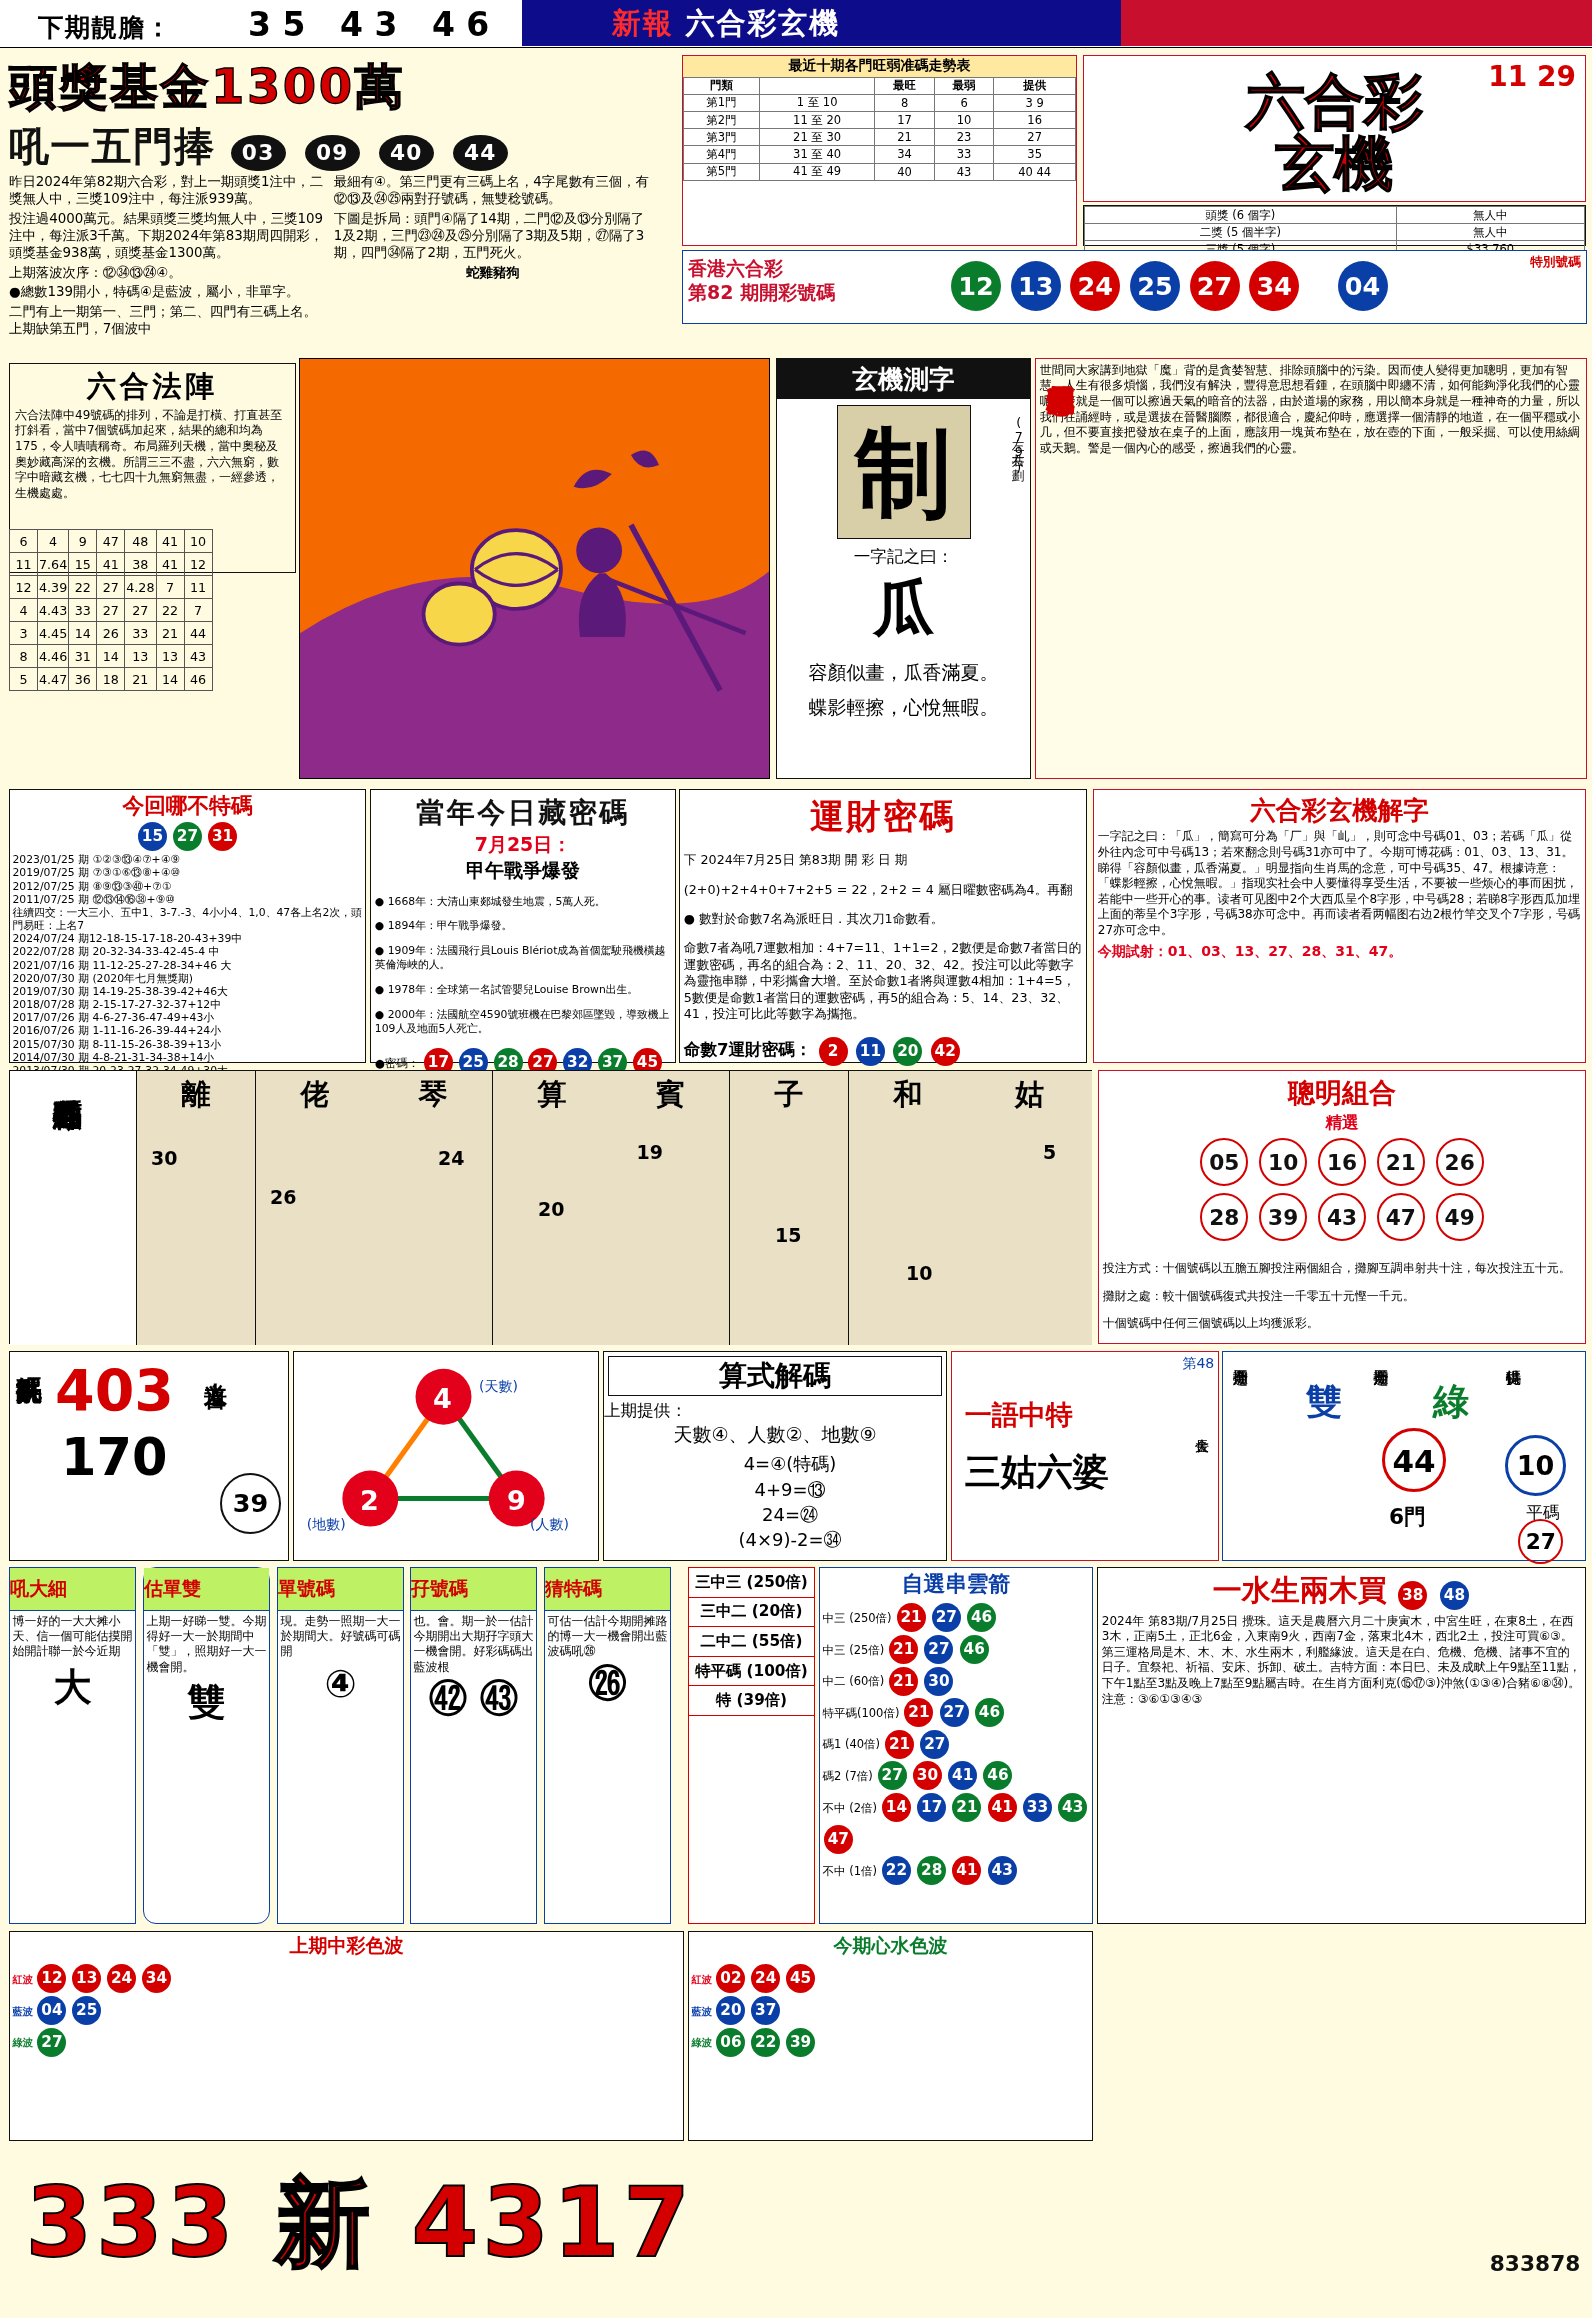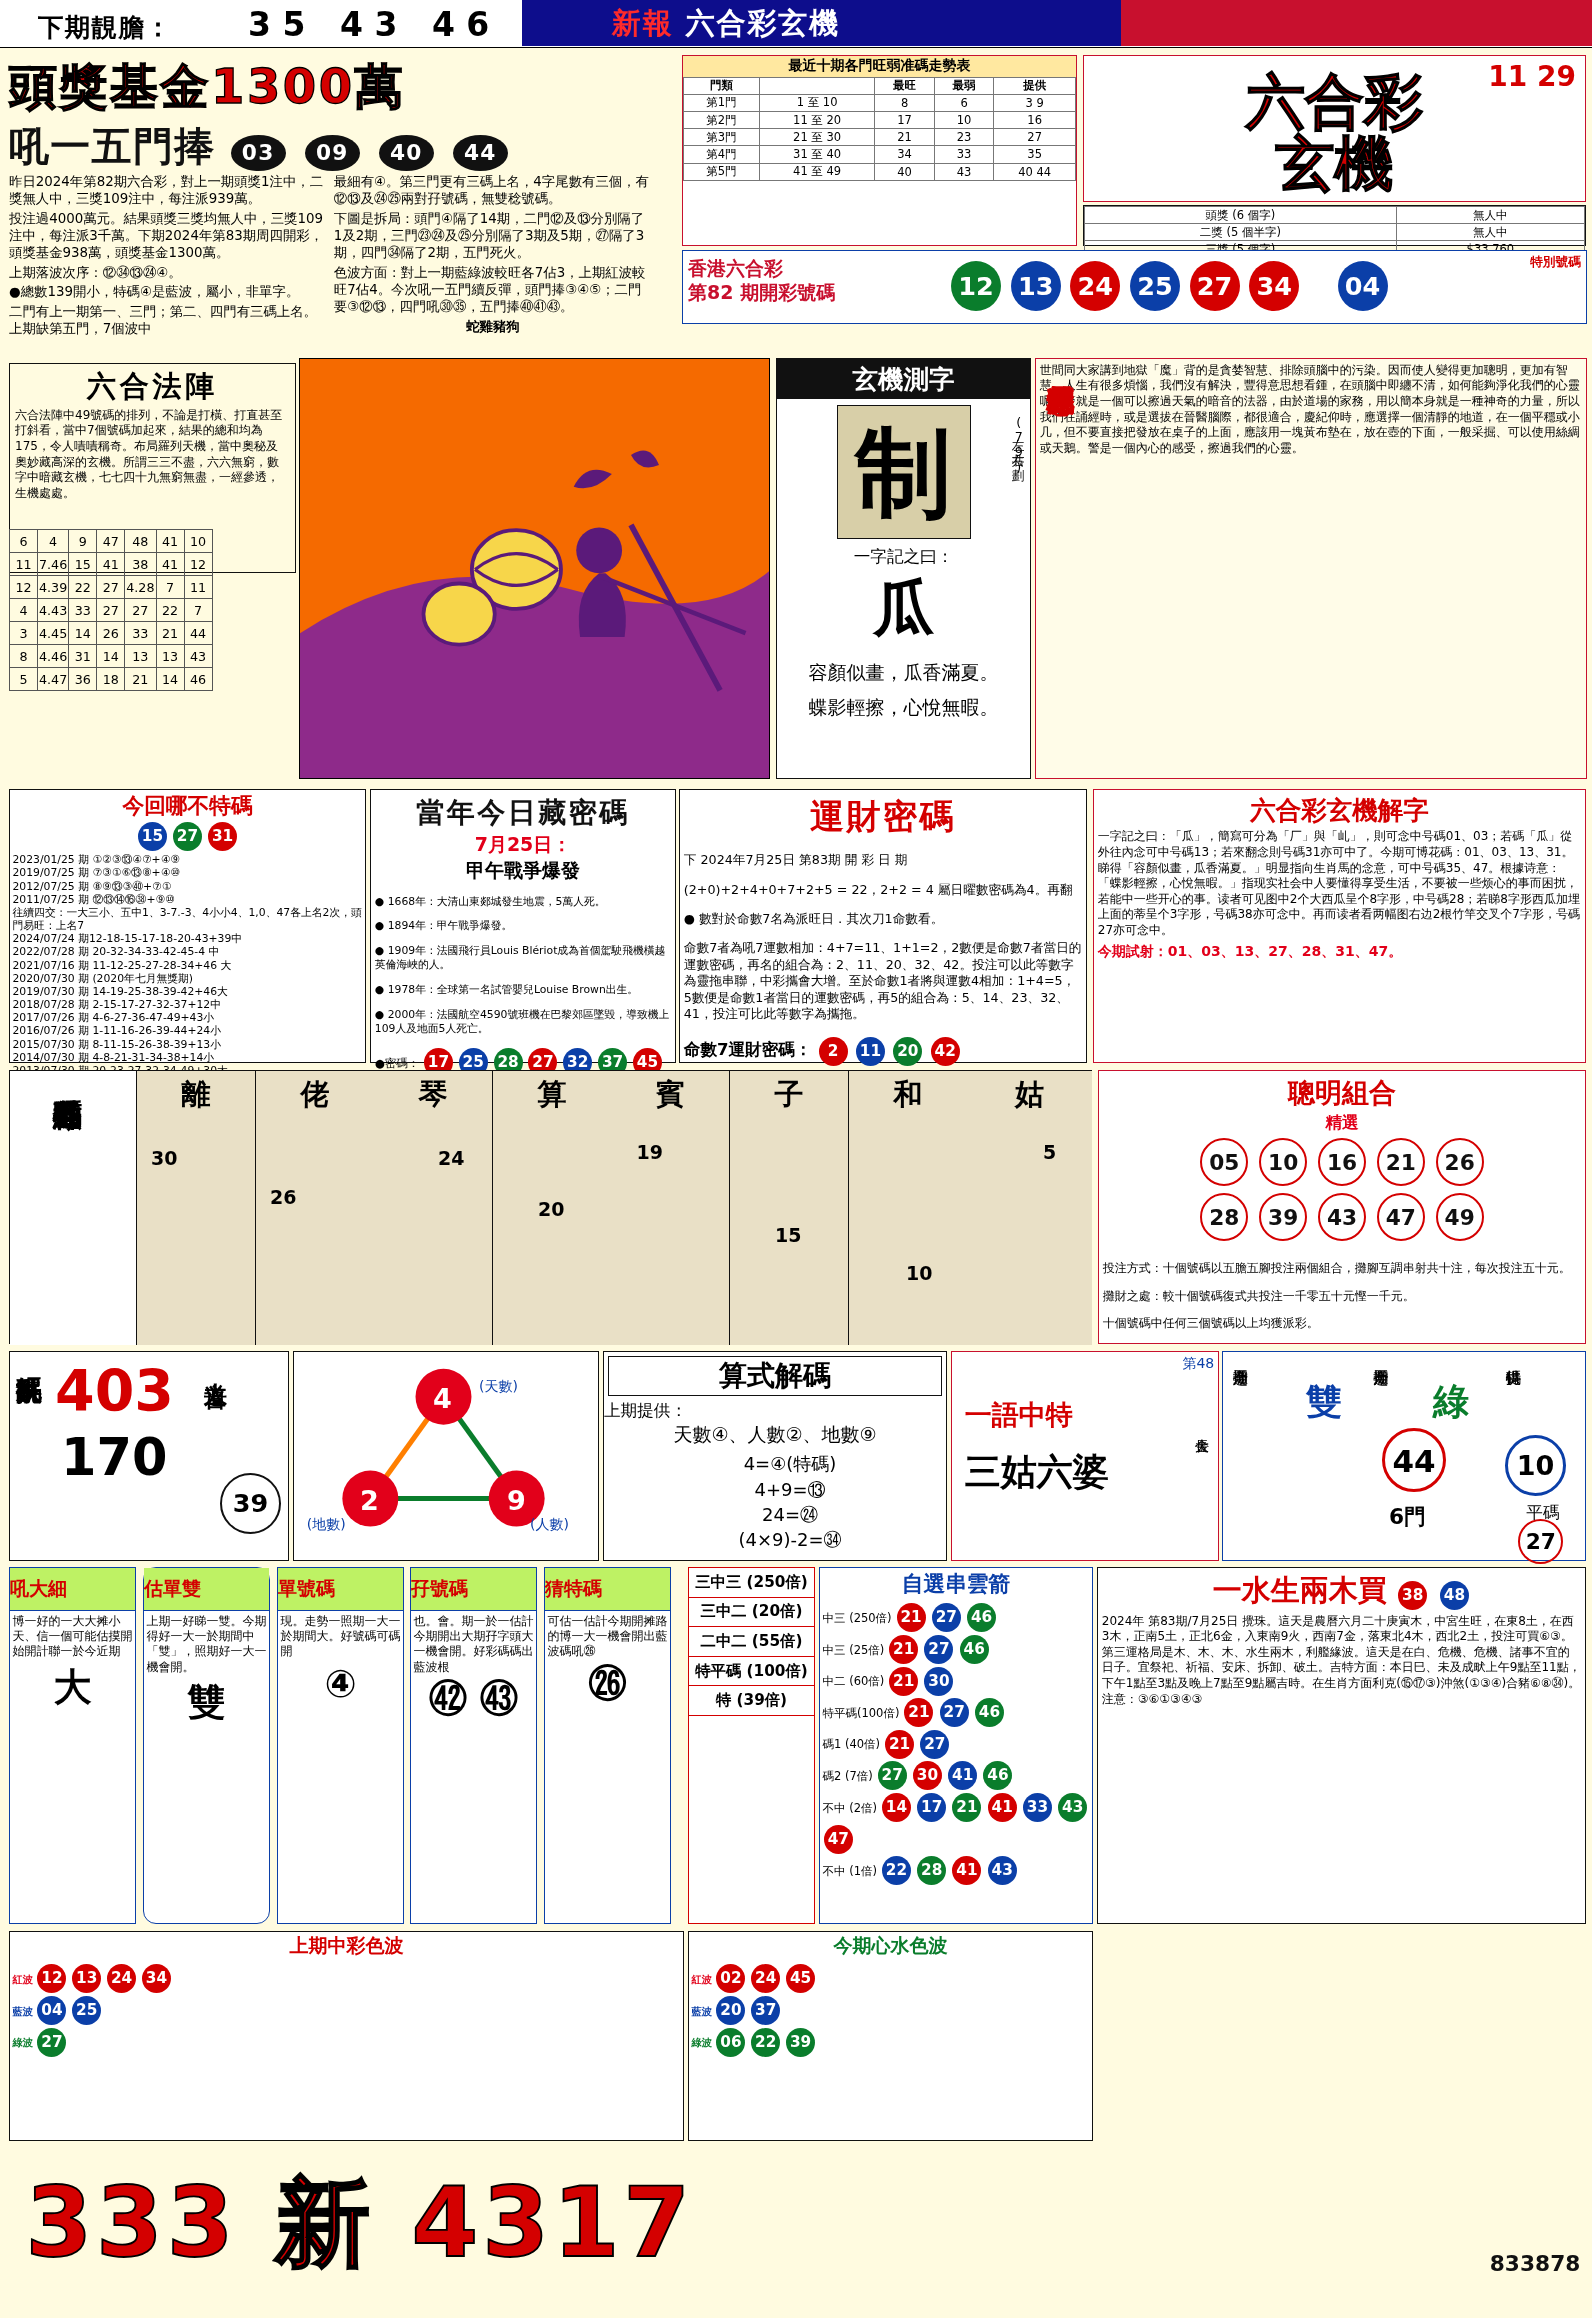--- a/index.html
+++ b/index.html
@@ -165,21 +165,20 @@
     <div class="col">
       <p>昨日2024年第82期六合彩，對上一期頭獎1注中，二獎無人中，三獎109注中，每注派939萬。</p>
       <p>投注過4000萬元。結果頭獎三獎均無人中，三獎109注中，每注派3千萬。下期2024年第83期周四開彩，頭獎基金938萬，頭獎基金1300萬。</p>
       <p>上期落波次序：⑫㉞⑬㉔④。</p>
       <p>●總數139開小，特碼④是藍波，屬小，非單字。</p>
       <p>二門有上一期第一、三門；第二、四門有三碼上名。上期缺第五門，7個波中</p>
     </div>
     <div class="col">
       <p>最細有④。第三門更有三碼上名，4字尾數有三個，有⑫⑬及㉔㉕兩對孖號碼，無雙稔號碼。</p>
       <p>下圖是拆局：頭門④隔了14期，二門⑫及⑬分別隔了1及2期，三門㉓㉔及㉕分別隔了3期及5期，㉗隔了3期，四門㉞隔了2期，五門死火。</p>
-      <p>色波方面：對上一期藍綠波較旺各7佔3，上期紅波較旺7佔4。今次吼一五門續反彈，頭門捧③④⑤；二門要③⑫⑬，四門吼㉚㉟，五門捧㊵㊶㊸。</p>
       <p class="b ctr">蛇雞豬狗</p>
     </div>
   </div>
 
   <div class="abs tbl-hot">
     <table class="mini">
       <caption>最近十期各門旺弱准碼走勢表</caption>
       <tbody>
           <tr>
         <th>門類</th>
@@ -282,21 +281,21 @@
         <td>6</td>
         <td>4</td>
         <td>9</td>
         <td>47</td>
         <td>48</td>
         <td>41</td>
         <td>10</td>
       </tr>
       <tr>
         <td>11</td>
-        <td>7.46</td>
+        <td>7.64</td>
         <td>15</td>
         <td>41</td>
         <td>38</td>
         <td>41</td>
         <td>12</td>
       </tr>
       <tr>
         <td>12</td>
         <td>4.39</td>
         <td>22</td>

